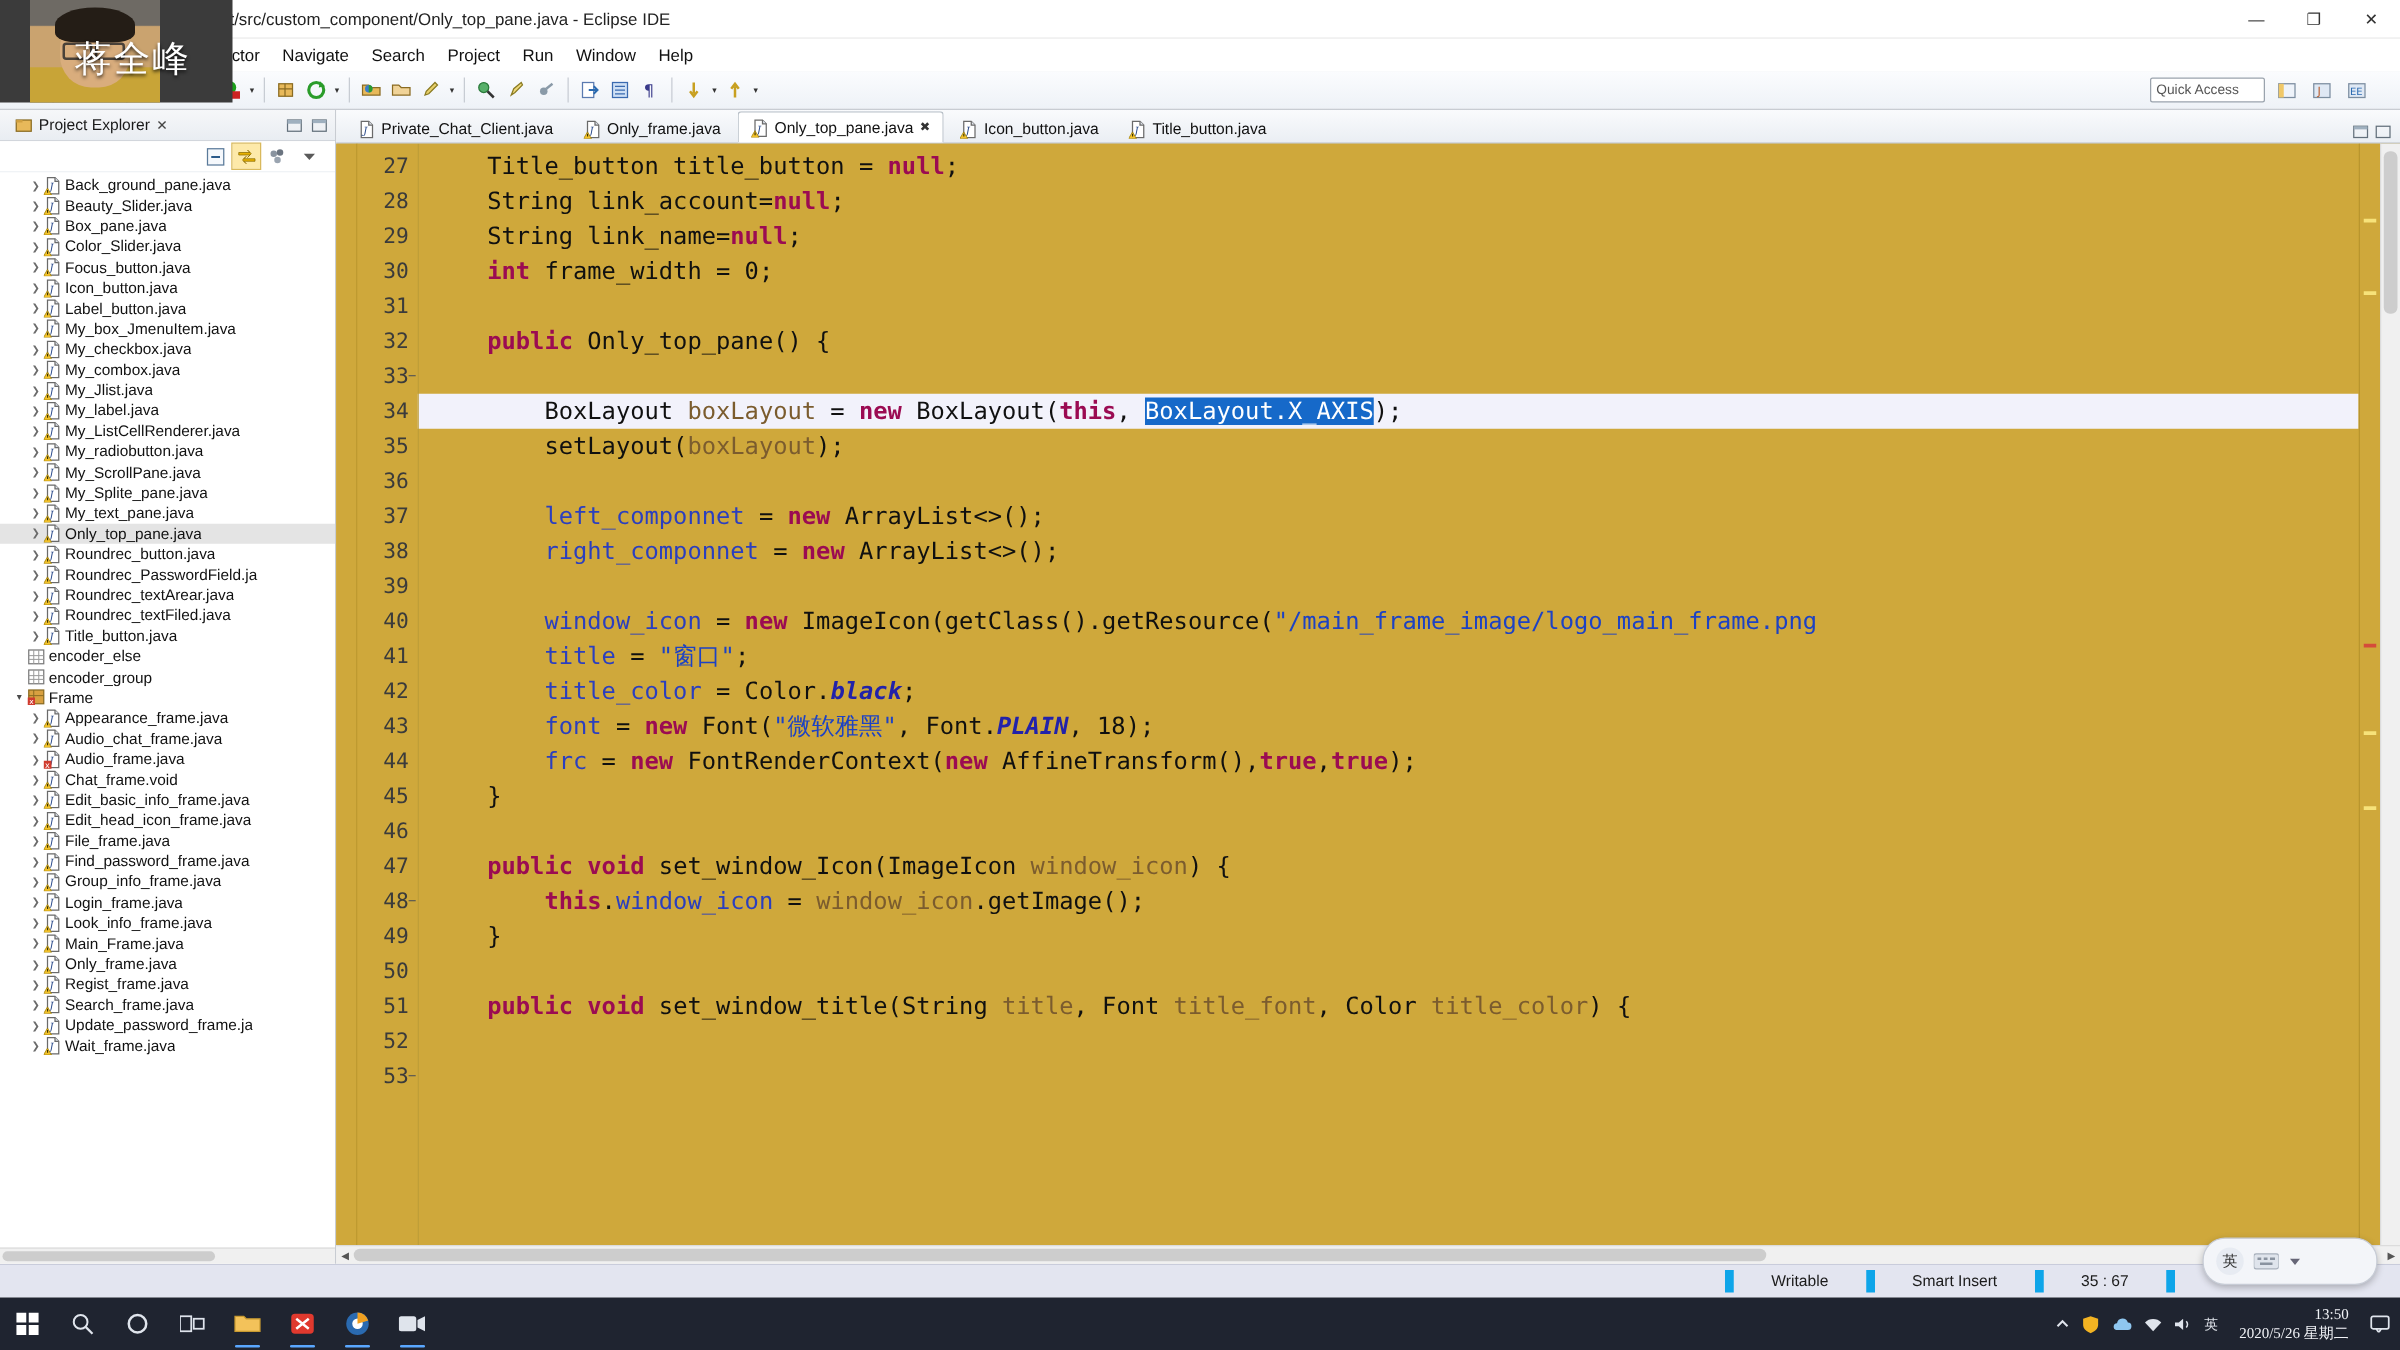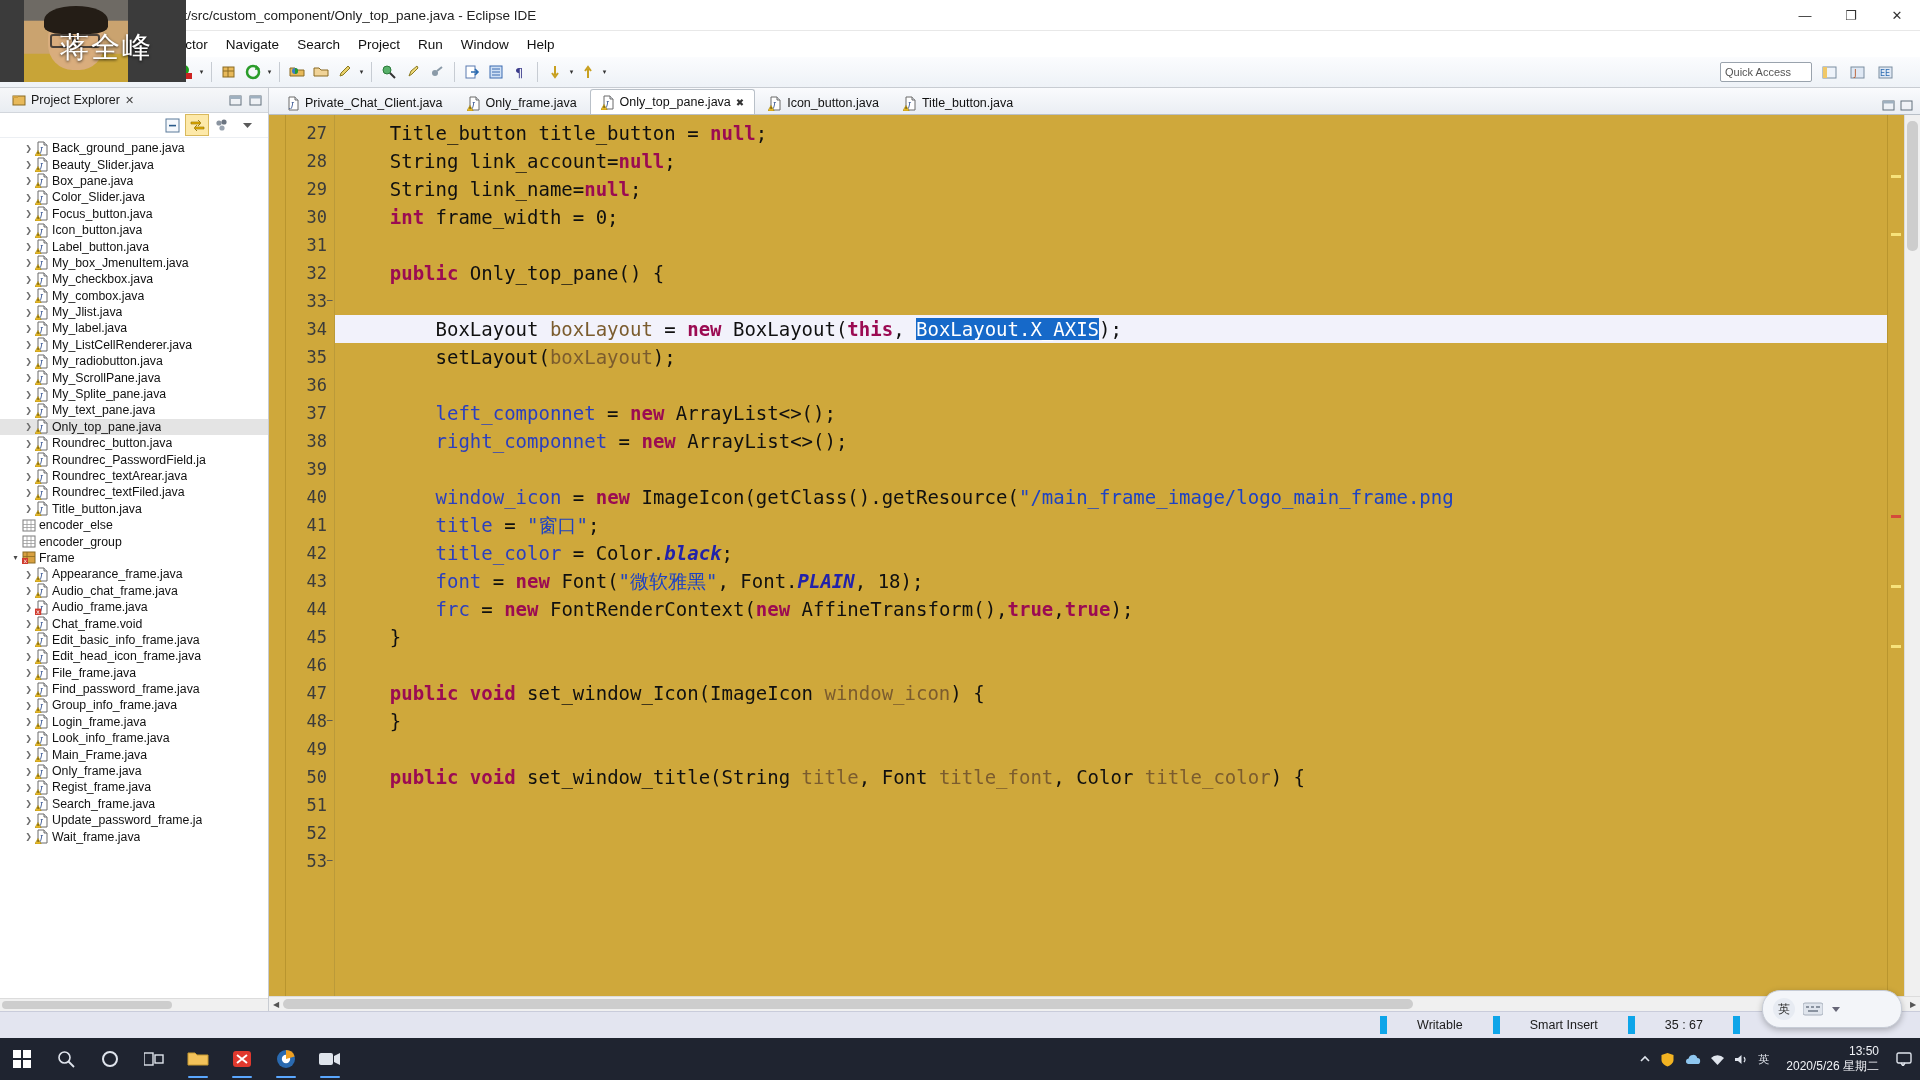--- a/index.html
+++ b/index.html
@@ -102,21 +102,21 @@
   .statusbar{height:26px;background:#e3e5f0;display:flex;align-items:center;font-size:12.5px;color:#1b1b1b;
              border-top:1px solid #c9ccdb;}
   .sb-left{flex:1;}
   .sb-cell{padding:0 30px;border-left:7px solid #0ea5e9;height:18px;display:flex;align-items:center;white-space:nowrap;}
 
   
   .taskbar{height:42px;background:#1f2430;display:flex;align-items:center;position:relative;z-index:3;}
   .tb-item{width:44px;height:42px;display:flex;align-items:center;justify-content:center;position:relative;}
   .tb-item.run::after{content:"";position:absolute;bottom:2px;left:12px;width:20px;height:2px;background:#5aa7ff;border-radius:1px;}
   .tray{margin-left:auto;display:flex;align-items:center;gap:9px;padding-right:8px;color:#dfe3ea;font-size:11px;}
-  .clock{display:flex;flex-direction:column;align-items:flex-end;line-height:1.25;color:#f1f3f7;font-size:12px;padding:0 8px;}
+  .clock{display:flex;flex-direction:column;align-items:flex-end;line-height:1.25;color:#f1f3f7;font-size:12px;padding:0 8px;font-family:Liberation Serif, serif;}
 
   
   .ime{position:absolute;right:18px;bottom:52px;width:118px;height:36px;background:#f3f5f9;border:1px solid #c7ccd6;
        border-radius:18px;display:flex;align-items:center;gap:8px;padding:0 10px;box-shadow:0 2px 6px rgba(0,0,0,.25);}
   .ime .cn{width:22px;height:22px;border-radius:50%;background:#e7ebf2;display:flex;align-items:center;
            justify-content:center;font-size:12px;color:#333;}
 
   
   .cam{position:absolute;left:0;top:0;width:186px;height:82px;z-index:40;overflow:hidden;background:#3b3b3b;}
   .cam .photo{position:absolute;left:24px;top:-4px;width:104px;height:110px;
@@ -1056,20 +1056,21 @@
             <div class="cline"><span class="plain">        </span><span class="fld">right_componnet</span><span class="plain"> = </span><span class="kw">new</span><span class="plain"> ArrayList&lt;&gt;();</span></div>
             <div class="cline"></div>
             <div class="cline"><span class="plain">        </span><span class="fld">window_icon</span><span class="plain"> = </span><span class="kw">new</span><span class="plain"> ImageIcon(getClass().getResource(</span><span class="str">"/main_frame_image/logo_main_frame.png</span></div>
             <div class="cline"><span class="plain">        </span><span class="fld">title</span><span class="plain"> = </span><span class="str">"窗口"</span><span class="plain">;</span></div>
             <div class="cline"><span class="plain">        </span><span class="fld">title_color</span><span class="plain"> = Color.</span><span class="stat">black</span><span class="plain">;</span></div>
             <div class="cline"><span class="plain">        </span><span class="fld">font</span><span class="plain"> = </span><span class="kw">new</span><span class="plain"> Font(</span><span class="str">"微软雅黑"</span><span class="plain">, Font.</span><span class="stat">PLAIN</span><span class="plain">, 18);</span></div>
             <div class="cline"><span class="plain">        </span><span class="fld">frc</span><span class="plain"> = </span><span class="kw">new</span><span class="plain"> FontRenderContext(</span><span class="kw">new</span><span class="plain"> AffineTransform(),</span><span class="kw">true</span><span class="plain">,</span><span class="kw">true</span><span class="plain">);</span></div>
             <div class="cline"><span class="plain">    }</span></div>
             <div class="cline"></div>
             <div class="cline"><span class="plain">    </span><span class="kw">public</span><span class="plain"> </span><span class="kw">void</span><span class="plain"> set_window_Icon(ImageIcon </span><span class="loc">window_icon</span><span class="plain">) {</span></div>
+            <div class="cline"><span class="plain">        </span><span class="kw">this</span><span class="plain">.</span><span class="fld">window_icon</span><span class="plain"> = </span><span class="loc">window_icon</span><span class="plain">.getImage();</span></div>
             <div class="cline"><span class="plain">    }</span></div>
             <div class="cline"></div>
             <div class="cline"><span class="plain">    </span><span class="kw">public</span><span class="plain"> </span><span class="kw">void</span><span class="plain"> set_window_title(String </span><span class="loc">title</span><span class="plain">, Font </span><span class="loc">title_font</span><span class="plain">, Color </span><span class="loc">title_color</span><span class="plain">) {</span></div>
           </div>
         <div class="ovr">
           <div class="mk" style="top:60px;"></div>
           <div class="mk" style="top:118px;"></div>
           <div class="mk red" style="top:400px;"></div>
           <div class="mk" style="top:470px;"></div>
           <div class="mk" style="top:530px;"></div>

